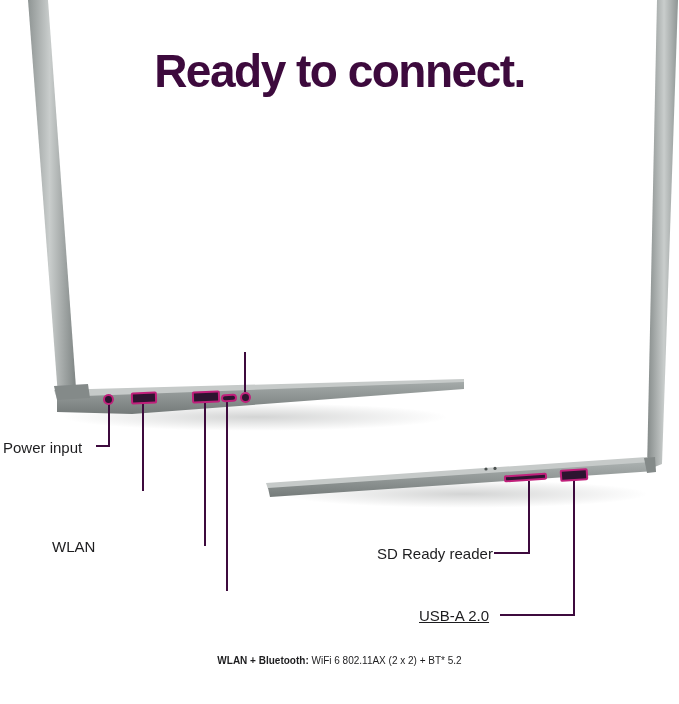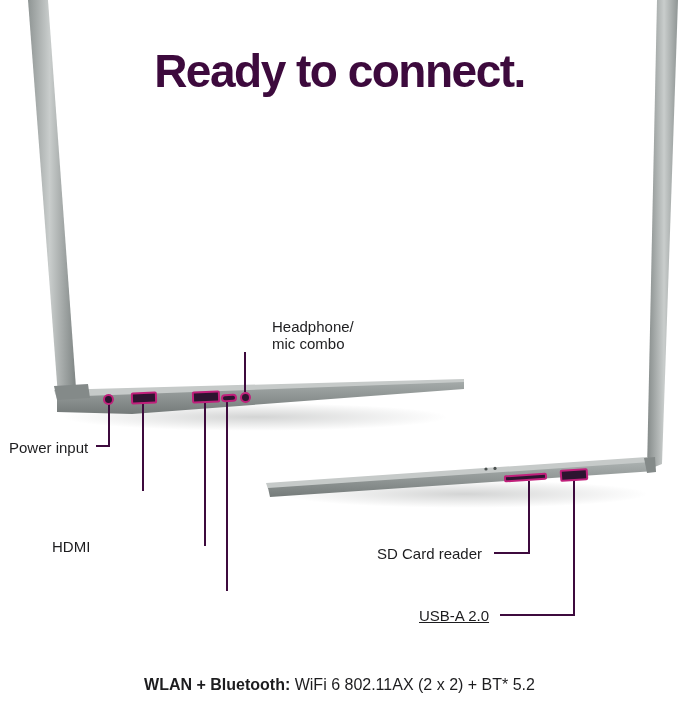--- a/index.html
+++ b/index.html
@@ -31,22 +31,22 @@
   .port.rect  { border-radius:2px; }
   .tiltL { transform:rotate(-2deg); }
   .tiltR { transform:rotate(-4deg); }
 
   .shadow {
     position:absolute;
     background:radial-gradient(ellipse at center, rgba(55,60,59,0.22), rgba(55,60,59,0) 70%);
   }
 
   .footer {
-    position:absolute; top:676px; left:0; width:100%;
-    text-align:center; font-size:16px; color:var(--ink, #1d1d1f);
+    position:absolute; top:655px; left:0; width:100%;
+    text-align:center; font-size:10px; color:var(--ink, #1d1d1f);
   }
   .footer .bold { font-weight:700; }
 </style>
 </head>
 <body>
 
 <div class="canvas">
 
   <h1 class="headline">Ready to connect.</h1>
 
@@ -104,27 +104,23 @@
   <div class="hline" style="left:96px;  top:445px; width:14px;"></div>
   <div class="vline" style="left:108px; top:404px; height:43px;"></div>
   <div class="vline" style="left:142px; top:403px; height:88px;"></div>
   <div class="vline" style="left:204px; top:403px; height:143px;"></div>
   <div class="vline" style="left:226px; top:402px; height:189px;"></div>
   <div class="vline" style="left:528px; top:481px; height:73px;"></div>
   <div class="hline" style="left:494px; top:552px; width:36px;"></div>
   <div class="vline" style="left:573px; top:481px; height:135px;"></div>
   <div class="hline" style="left:500px; top:614px; width:75px;"></div>
 
-  <div class="label" style="left:272px; top:318px;">
-    <span class="ln">Headphone/</span>
-    <span class="ln">mic combo</span>
-  </div>
-  <div class="label" style="left:9px;   top:439px;">Power input</div>
-  <div class="label" style="left:52px;  top:538px;">HDMI</div>
-  <div class="label" style="left:377px; top:545px;">SD Card reader</div>
+  <div class="label" style="left:3px;   top:439px;">Power input</div>
+  <div class="label" style="left:52px;  top:538px;">WLAN</div>
+  <div class="label" style="left:377px; top:545px;">SD Ready reader</div>
   <div class="label" style="left:419px; top:607px;text-decoration:underline;">USB-A 2.0</div>
 
   <div class="footer">
     <span class="bold">WLAN + Bluetooth:</span>
     <span>WiFi 6 802.11AX (2 x 2) + BT* 5.2</span>
   </div>
 
 </div>
 
 </body></html>

